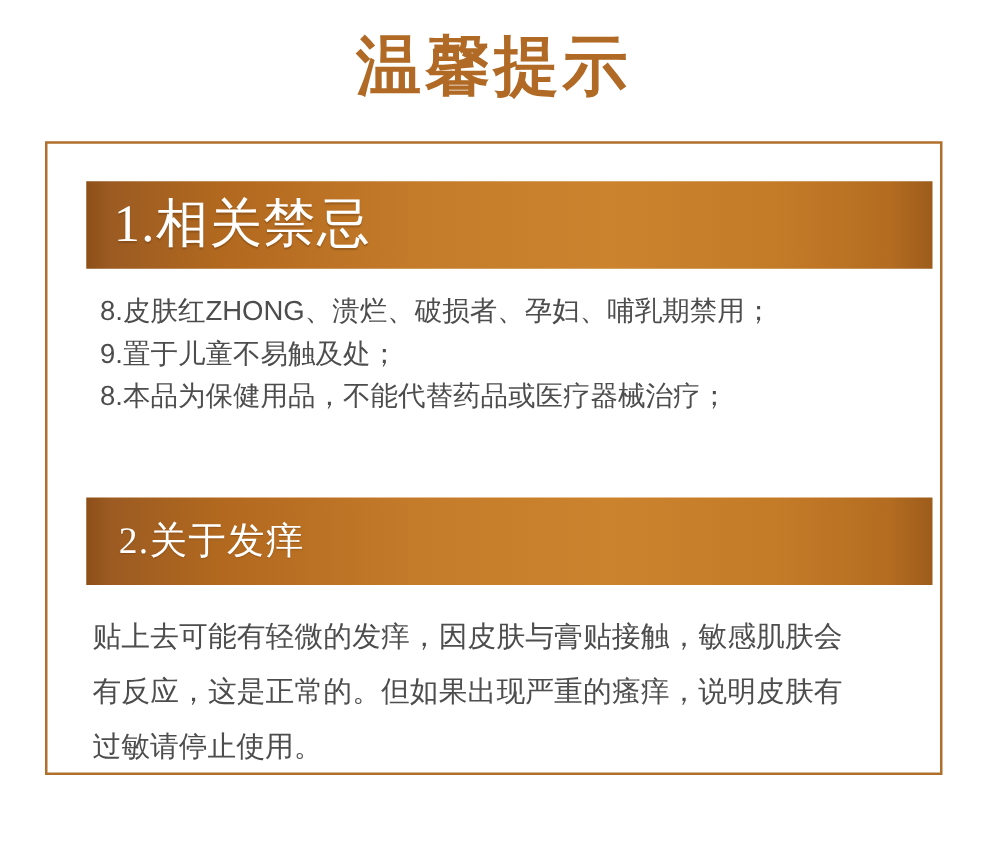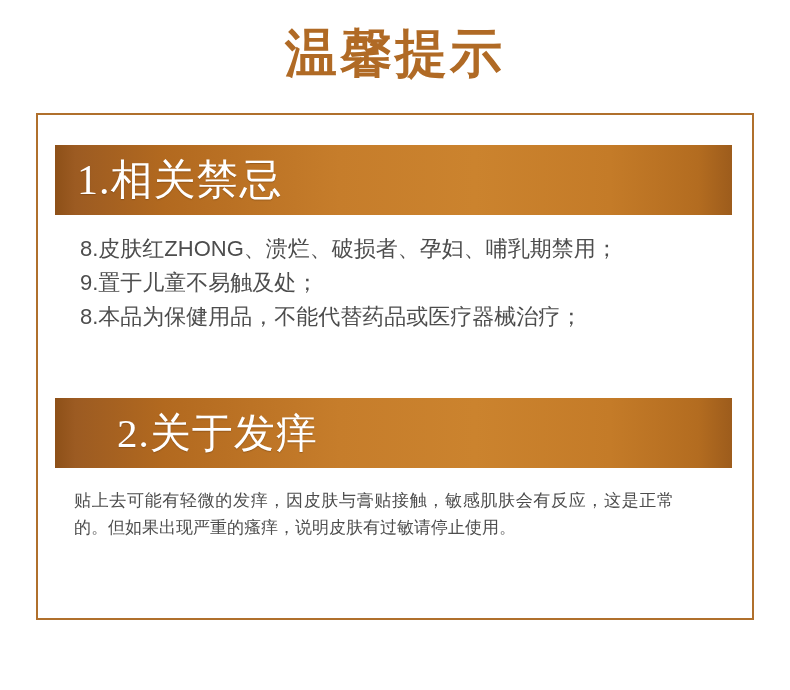--- a/index.html
+++ b/index.html
@@ -45,21 +45,21 @@
     width: 718px;
     height: 507px;
     border: 2px solid #b0702c;
     box-sizing: border-box;
     background: transparent;
   }
 
   
   .section-bar {
     position: absolute;
-    left: 55px;
+    left: 69px;
     width: 677px;
     height: 70px;
     background: linear-gradient(to right,
                  #8d5018 0%,
                  #9c5b22 3%,
                  #b2691f 16%,
                  #c67d2b 42%,
                  #cb832e 62%,
                  #c47b28 82%,
                  #b36c20 95%,
@@ -77,22 +77,21 @@
     color: #ffffff;
     font-family: "Liberation Serif", "DejaVu Serif", serif;
     font-size: 42px;
     line-height: 46px;
     letter-spacing: 1px;
     white-space: nowrap;
     text-shadow: 0 1px 1px rgba(90, 48, 12, 0.35);
   }
   .section-bar.bar-2 .section-bar-label {
     left: 26px;
-    font-size: 41px;
-    margin-left: 36px;
+    font-size: 30px;
   }
 
   
   .list-block {
     position: absolute;
     left: 80px;
     top: 232px;
     width: 660px;
   }
   .list-line {
@@ -104,22 +103,22 @@
   }
 
   .para-block {
     position: absolute;
     left: 74px;
     top: 487px;
     width: 600px;
   }
   .para-text {
     color: #4d4d4d;
-    font-size: 17px;
-    line-height: 27px;
+    font-size: 23px;
+    line-height: 44px;
     text-align: justify;
     font-family: "Liberation Sans", sans-serif;
   }
 </style>
 </head>
 <body>
 
 <div class="page">
 
   <div class="page-title">温馨提示</div>

